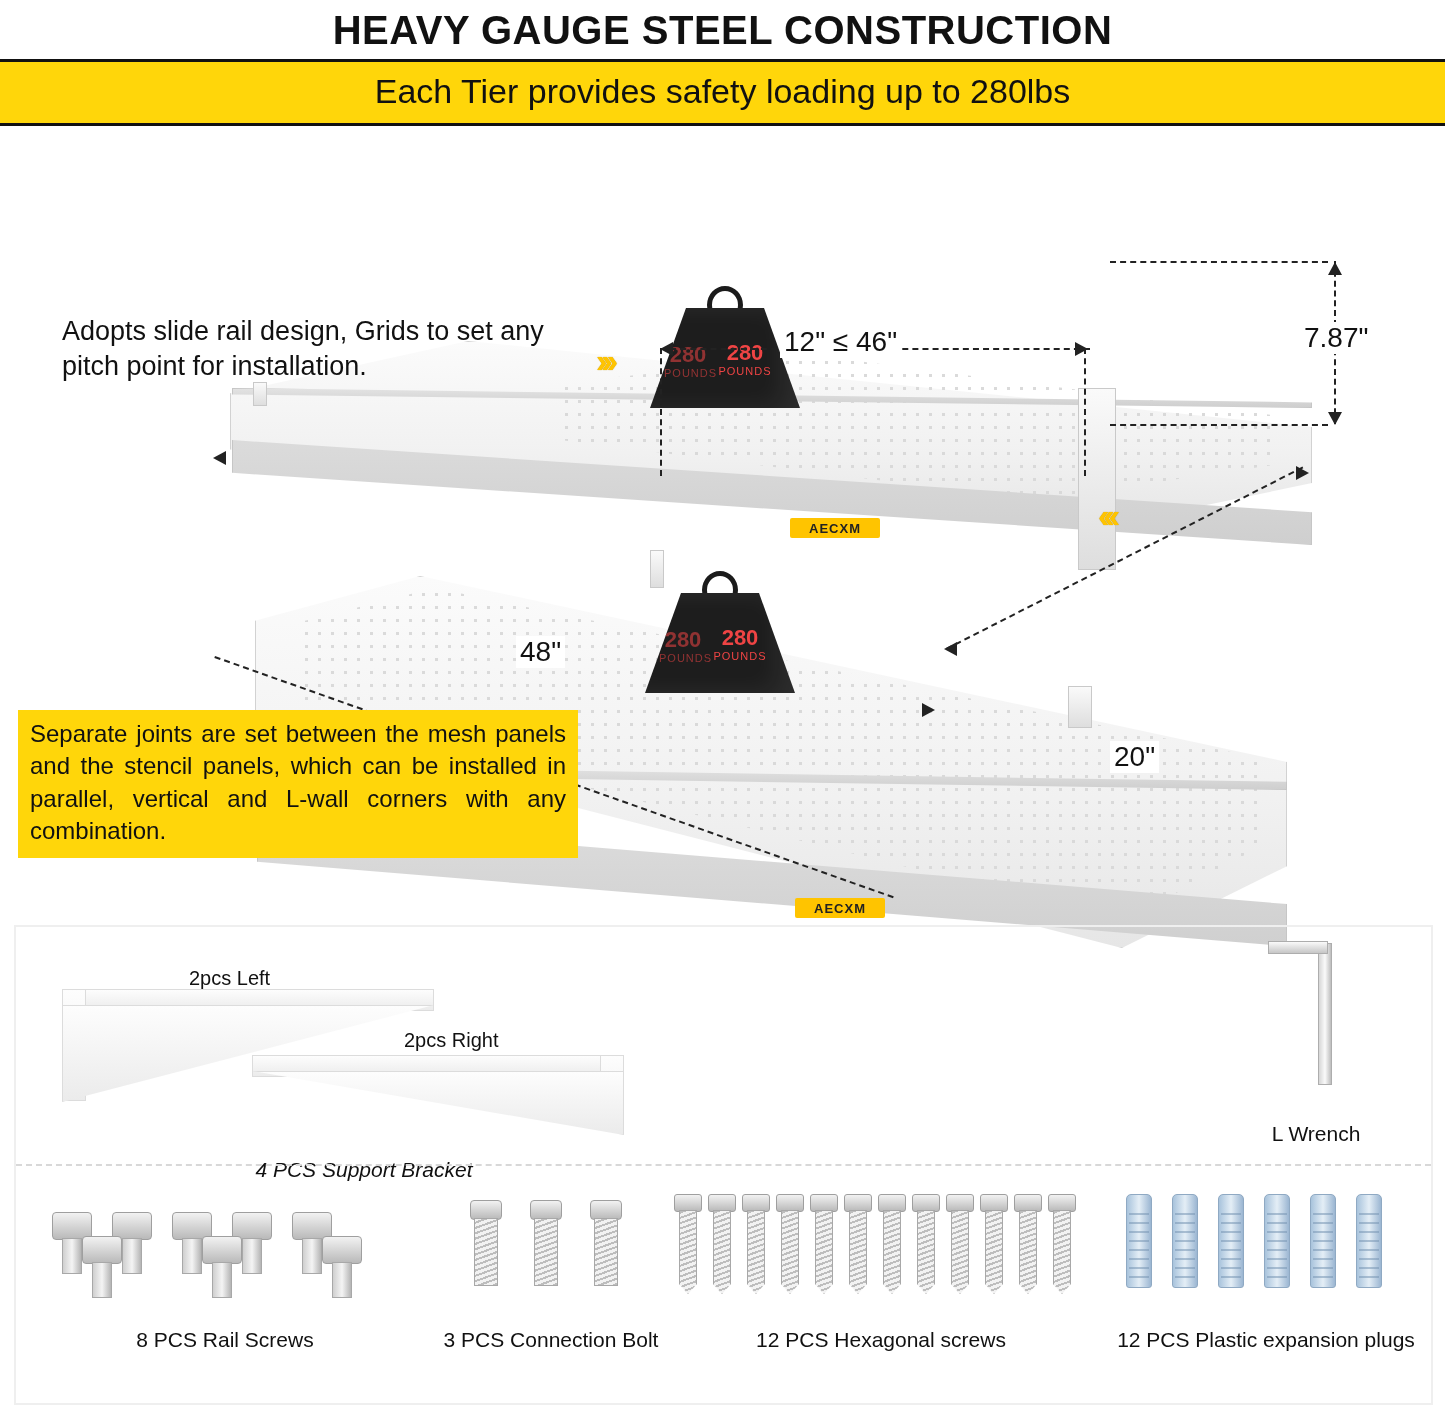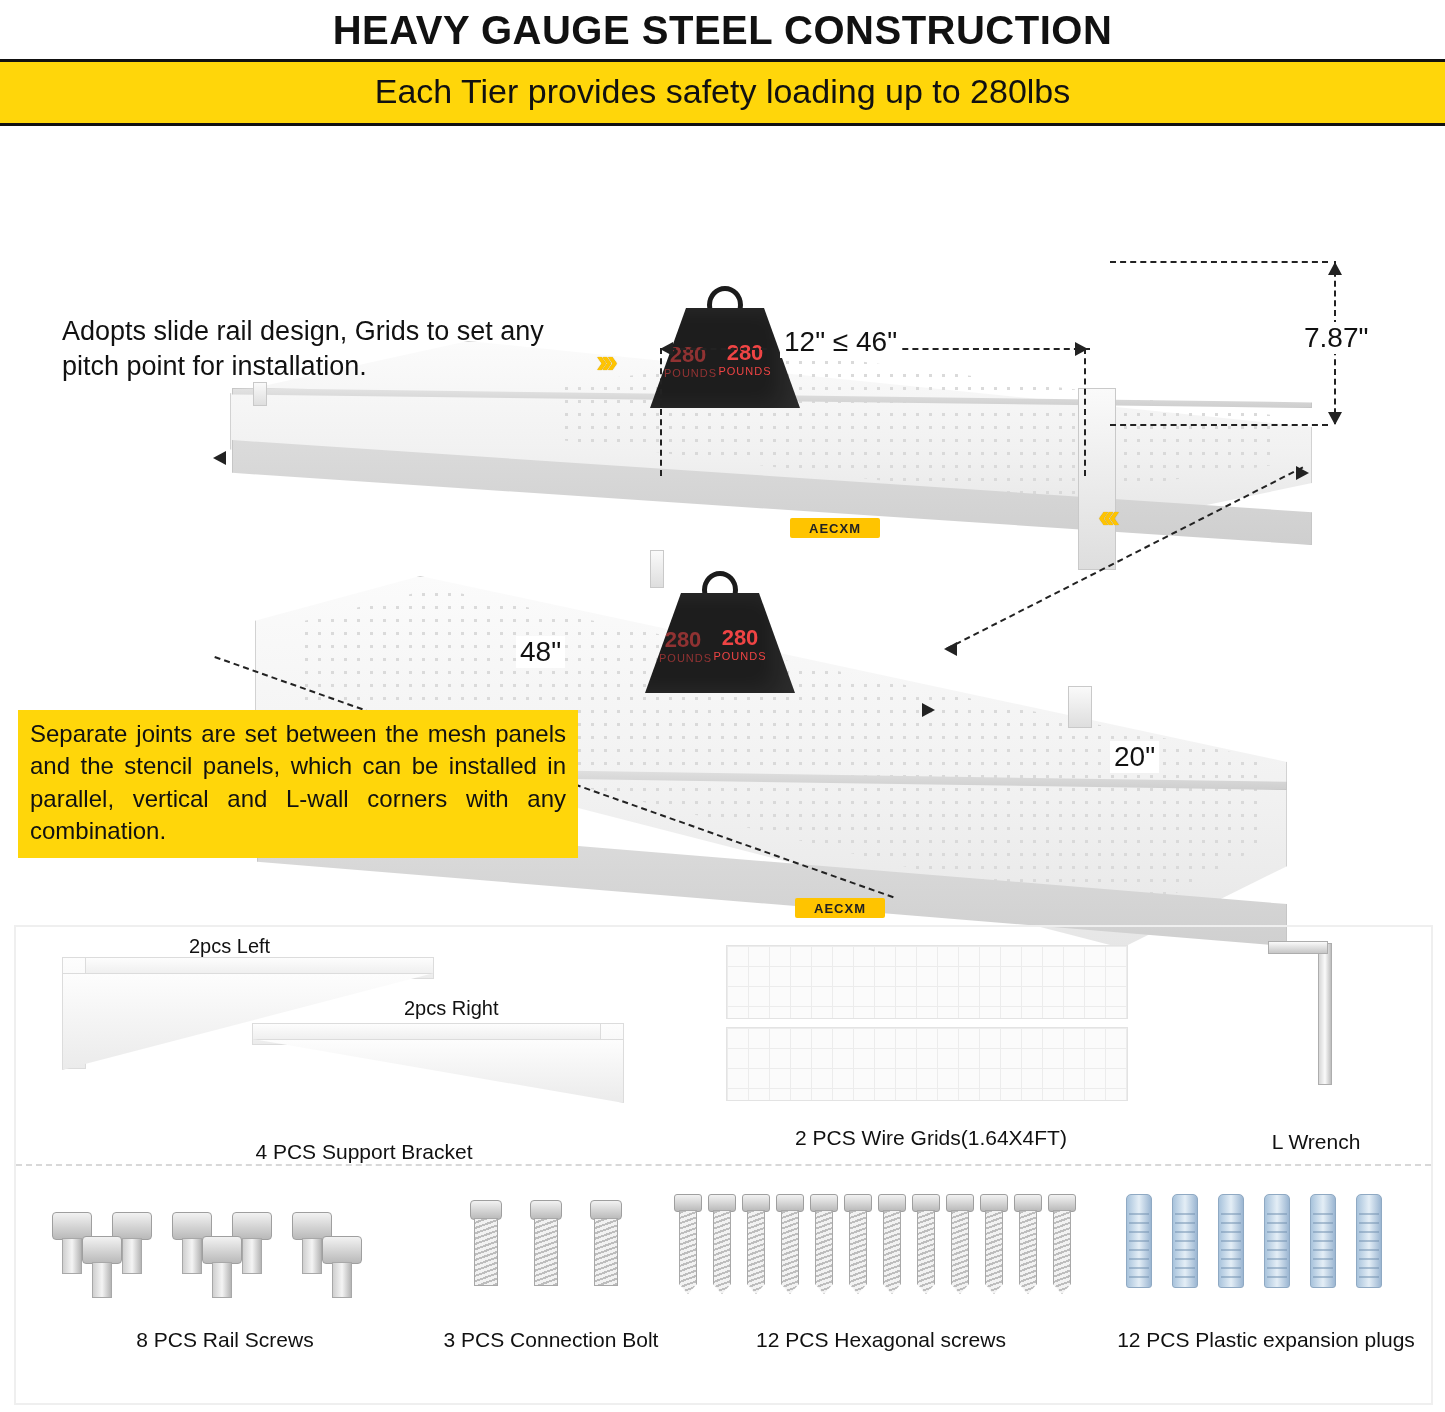--- a/index.html
+++ b/index.html
@@ -367,51 +367,44 @@
 
 <div class="diy">
   <div class="diy-body">Separate joints are set between the mesh panels and the stencil panels, which can be installed in parallel, vertical and L-wall corners with any combination.</div>
 </div>
 
 <div class="set-wrap">
 
   <div class="set-row">
 
     <div class="cell" style="left:18px; top:8px; width:660px;">
-      <div style="position:relative; height:185px;">
+      <div style="position:relative; height:185px;margin-top:32px;">
 
         <div class="brk" style="left:28px; top:22px; width:370px; height:20px;"></div>
         <div class="brk" style="left:28px; top:22px; width:22px; height:110px;"></div>
         <div class="brk" style="left:28px; top:38px; width:370px; height:95px;
                     clip-path: polygon(0% 0%, 100% 0%, 0% 100%);"></div>
         <div class="mini-lab" style="left:155px; top:0px;">2pcs Left</div>
 
         <div class="brk" style="left:218px; top:88px; width:370px; height:20px;"></div>
         <div class="brk" style="left:566px; top:88px; width:22px; height:70px;"></div>
         <div class="brk" style="left:218px; top:104px; width:370px; height:62px;
                     clip-path: polygon(0% 0%, 100% 0%, 100% 100%);"></div>
         <div class="mini-lab" style="left:370px; top:62px;">2pcs Right</div>
       </div>
-      <div class="cell-cap" style="margin-top:20px;">4 PCS Support Bracket</div>
-    </div>
-
-    <div class="cell" style="left:680px; top:8px; width:560px;">
-      <div style="position:relative; height:185px;">
-        <div class="grid-panel" style="left:30px; top:10px; width:400px; height:72px;"></div>
-        <div class="grid-panel" style="left:30px; top:92px; width:400px; height:72px;"></div>
-      </div>
-      <div class="cell-cap" style="margin-top:6px; margin-left:-90px;">2 PCS Wire Grids(1.64X4FT)</div>
-    </div>
+      <div class="cell-cap" style="margin-top:6px;font-style:italic;">4 PCS Support Bracket</div>
+    </div>
+
 
     <div class="cell" style="left:1190px; top:8px; width:220px;">
       <div style="position:relative; height:185px;">
         <div class="wrench-v" style="left:112px; top:8px; width:12px; height:140px;"></div>
         <div class="wrench-h" style="left:62px; top:6px; width:58px; height:11px;"></div>
       </div>
-      <div class="cell-cap" style="margin-top:10px;">L Wrench</div>
+      <div class="cell-cap" style="margin-top:2px;">L Wrench</div>
     </div>
   </div>
 
   <div class="set-row divider">
 
     <div class="cell" style="left:14px; top:22px; width:390px;">
       <div style="position:relative; height:140px;">
         <div class="screw" style="left:22px; top:24px;">
           <div class="sc-head" style="left:0; top:0; width:38px; height:26px;"></div>
           <div class="sc-shaft" style="left:10px; top:26px; width:18px; height:34px;"></div>

